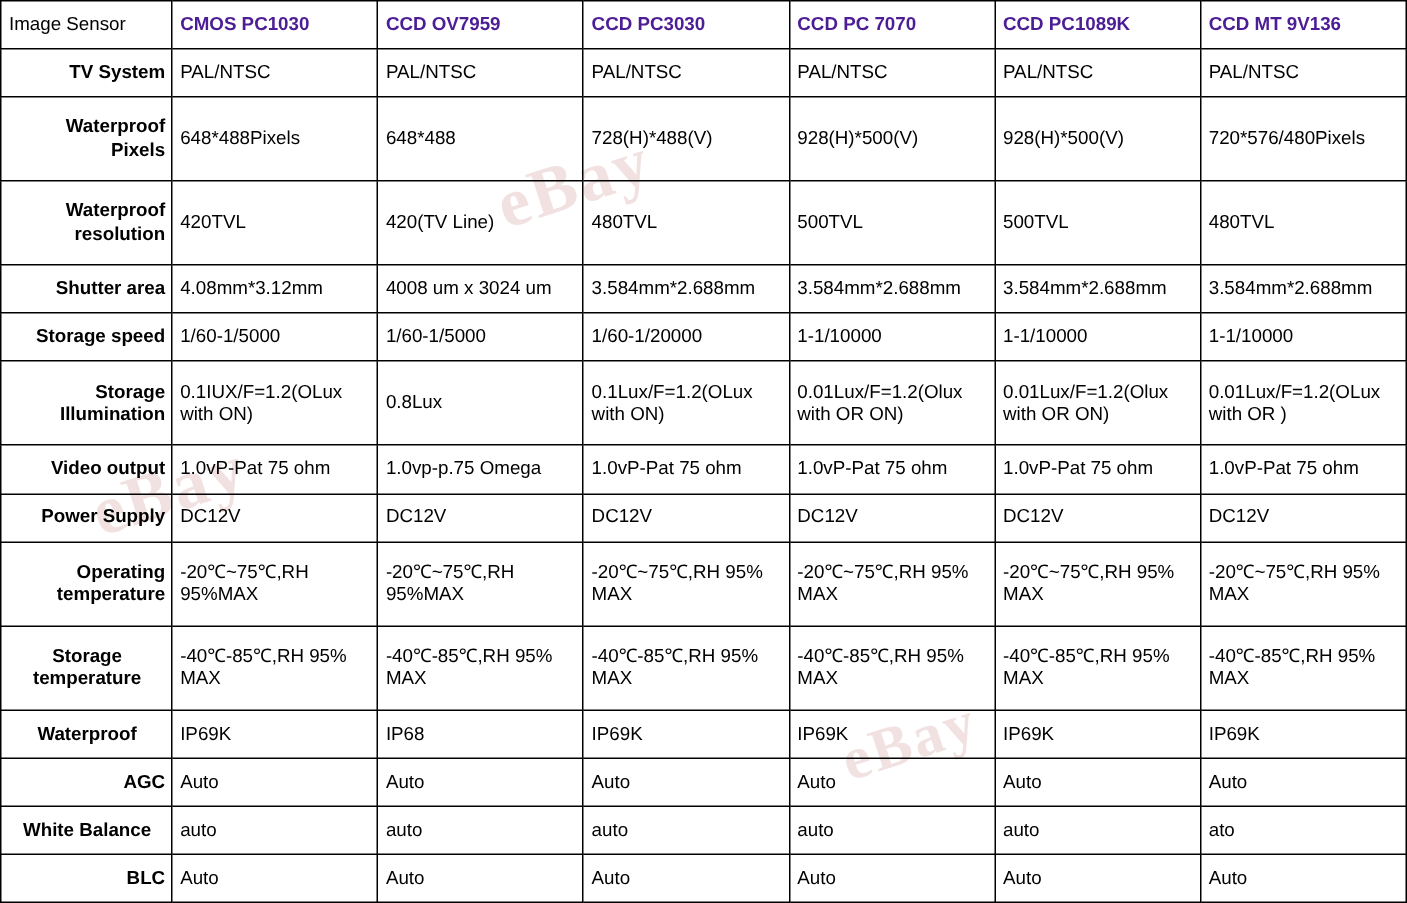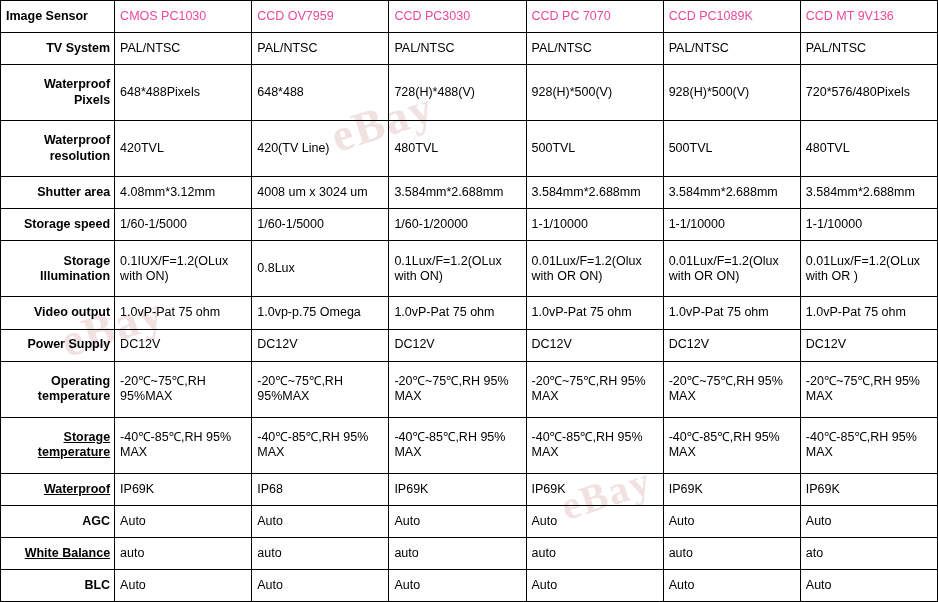--- a/index.html
+++ b/index.html
@@ -56,30 +56,30 @@
     vertical-align: middle;
     background: transparent;
     overflow: hidden;
   }
   td.rowhead {
     font-weight: bold;
     font-size: 12.5px;
     text-align: right;
   }
   td.rowhead.center {
-    text-decoration: underline;
+    text-align: center;
   }
   td.colhead {
-    color: #ec4899;
-    font-weight: normal;
+    color: #4c1d95;
+    font-weight: bold;
     font-size: 13.5px;
     vertical-align: middle;
   }
   td.corner {
-    font-weight: bold;
+    font-weight: normal;
     font-size: 13px;
   }
   .c0 { width: 114px; }
   .cc { width: 137px; }
 </style>
 </head>
 <body>
 
 <div class="sheet">
 

